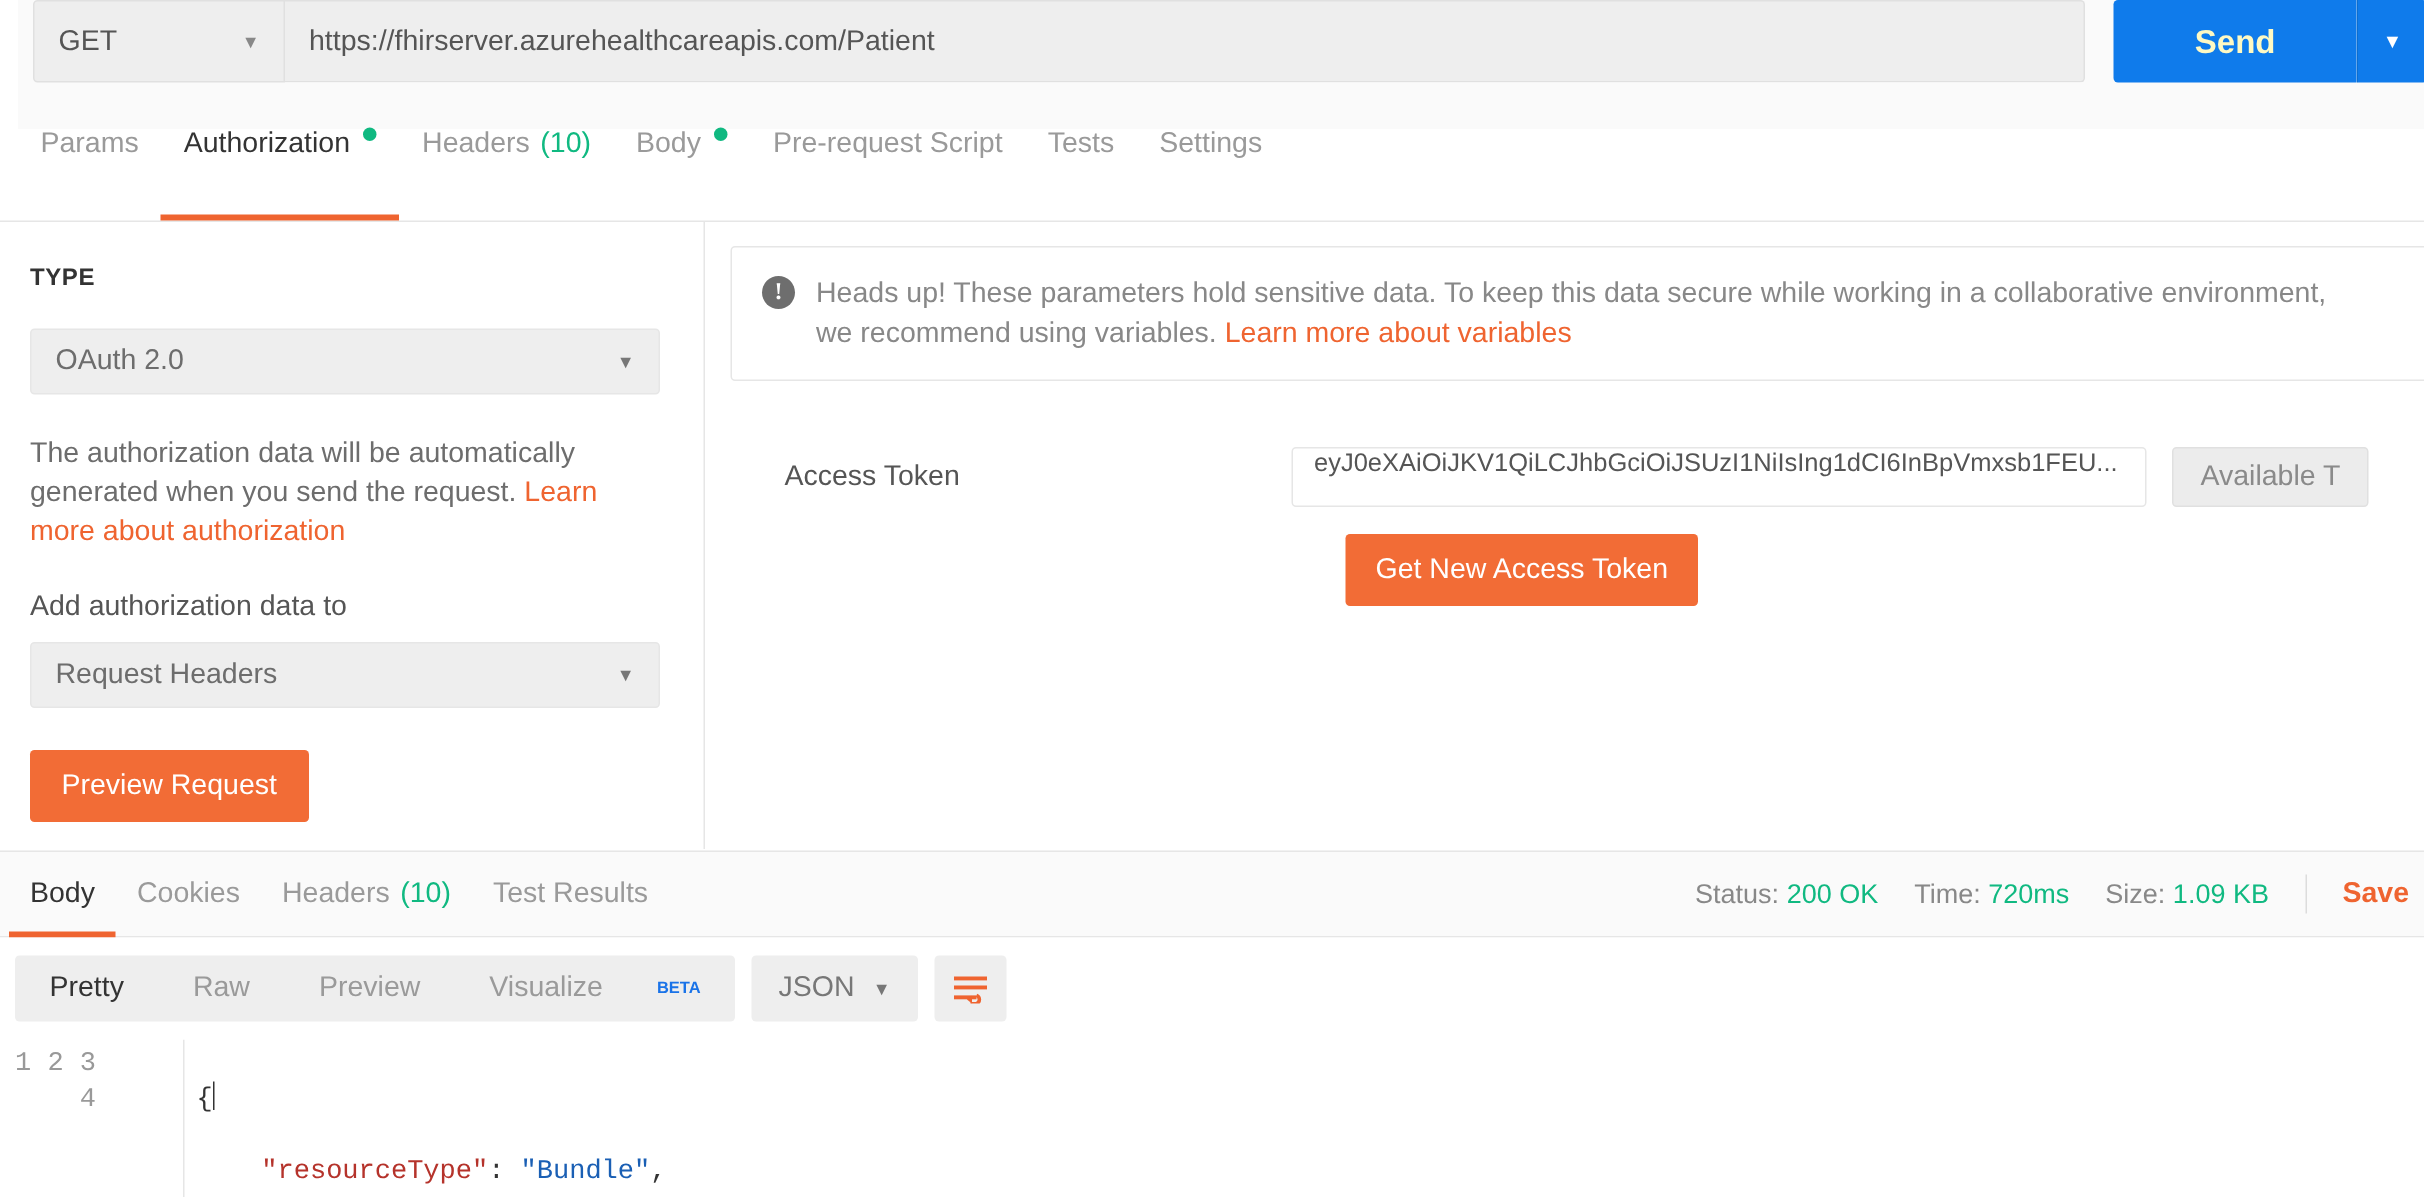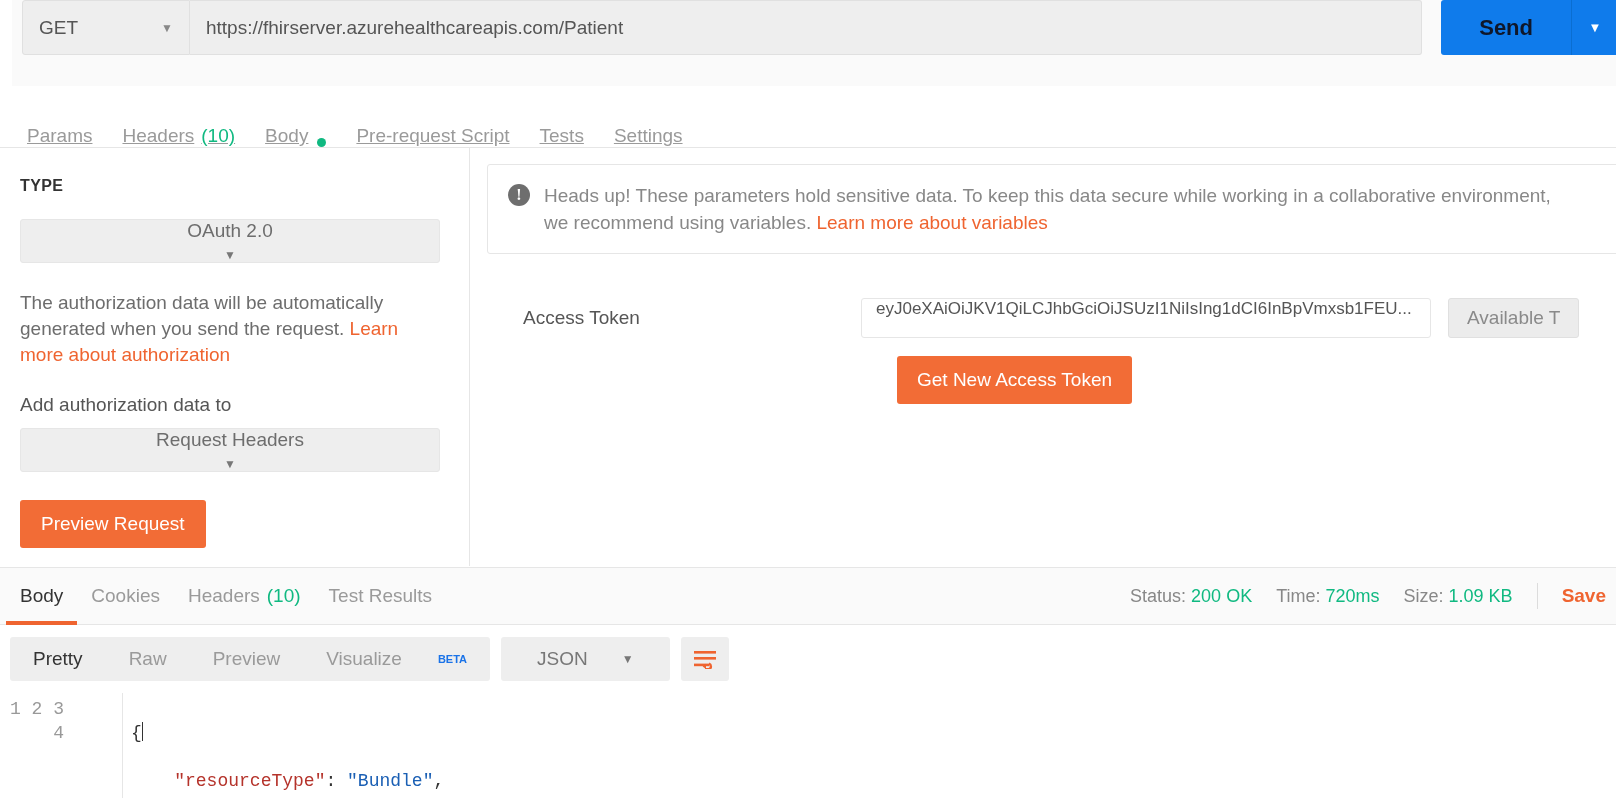--- a/index.html
+++ b/index.html
@@ -45,25 +45,25 @@
     outline: none;
   }
   .send-wrap {
     margin-left: 19px;
     display: flex; align-items: stretch;
     height: 55px;
     flex: none;
   }
   .send-btn {
     background: #0f7beb;
-    color: #0f172a;
+    color: #fef9c3;
     border: none;
     font-size: 22px;
     font-weight: bold;
-    padding: 0 38px;
+    padding: 0 54px;
     border-radius: 3px 0 0 3px;
     cursor: pointer;
     font-family: "Liberation Sans", sans-serif;
   }
   .send-caret {
     background: #0f7beb;
     color: #fff;
     border: none;
     border-left: 1px solid #0a6ed1;
     width: 47px;
@@ -76,28 +76,27 @@
   
   .req-tabs {
     position: absolute; left: 0; top: 86px; width: 1616px; height: 62px;
     background: #fff;
     border-bottom: 1px solid #e6e6e6;
     display: flex; align-items: flex-end;
     padding-left: 12px;
   }
   .req-tab {
     height: 62px;
-    display: flex; align-items: flex-end;
+    display: flex; align-items: flex-start;
     padding: 0 15px;
     font-size: 19px;
     color: #9a9a9a;
     cursor: pointer;
     position: relative;
     white-space: nowrap;
-    text-decoration: underline;
   }
   .req-tab.active { color: #333; }
   .req-tab.active::after {
     content: ""; position: absolute; left: 0; right: 0; bottom: 0;
     height: 4px; background: #ef6430;
   }
   .dot {
     width: 9px; height: 9px; border-radius: 50%;
     background: #10b981; display: inline-block; margin-left: 9px;
   }
@@ -119,21 +118,20 @@
   }
   .dropdown {
     width: 420px; height: 44px;
     background: #eeeeee;
     border: 1px solid #e6e6e6;
     border-radius: 3px;
     display: flex; align-items: center; justify-content: space-between;
     padding: 0 16px;
     font-size: 19px; color: #6d6d6d;
     cursor: pointer;
-    flex-direction: column;
   }
   .dropdown .caret { font-size: 12px; color: #777; }
   .auth-desc {
     margin-top: 27px;
     font-size: 19px; line-height: 26px; color: #6d6d6d;
     width: 420px;
   }
   .link-orange { color: #ef6430; text-decoration: none; cursor: pointer; }
   .add-auth-label {
     margin-top: 26px; margin-bottom: 12px;
@@ -261,22 +259,22 @@
     display: flex; align-items: center; height: 44px; cursor: pointer;
     white-space: nowrap;
   }
   .seg-item.active { color: #333; }
   .beta {
     font-size: 11px; color: #1a73e8; font-weight: bold;
     vertical-align: super; margin-left: 3px; padding-left: 33px;
   }
   .fmt-select {
     background: #eeeeee; border-radius: 3px; height: 44px;
-    display: flex; align-items: center; gap: 34px;
-    padding: 0 36px; font-size: 19px; color: #777; cursor: pointer;
+    display: flex; align-items: center; gap: 12px;
+    padding: 0 18px; font-size: 19px; color: #777; cursor: pointer;
   }
   .fmt-select .caret { font-size: 12px; color: #777; }
   .wrap-btn {
     background: #eeeeee; border-radius: 3px; height: 44px; width: 48px;
     display: flex; align-items: center; justify-content: center;
     cursor: pointer;
   }
 
   
   .code-view {
@@ -320,20 +318,24 @@
   <input class="url-input" type="text" value="https://fhirserver.azurehealthcareapis.com/Patient" placeholder="Enter request URL" style="">
   <div class="send-wrap">
     <button class="send-btn">Send</button>
     <button class="send-caret">▼</button>
   </div>
 </div>
 
 <div class="req-tabs">
   <div class="req-tab">
     <span>Params</span>
+  </div>
+  <div class="req-tab active">
+    <span>Authorization</span>
+    <span class="dot"></span>
   </div>
   <div class="req-tab">
     <span>Headers</span>
     <span class="count">(10)</span>
   </div>
   <div class="req-tab">
     <span>Body</span>
     <span class="dot"></span>
   </div>
   <div class="req-tab">

